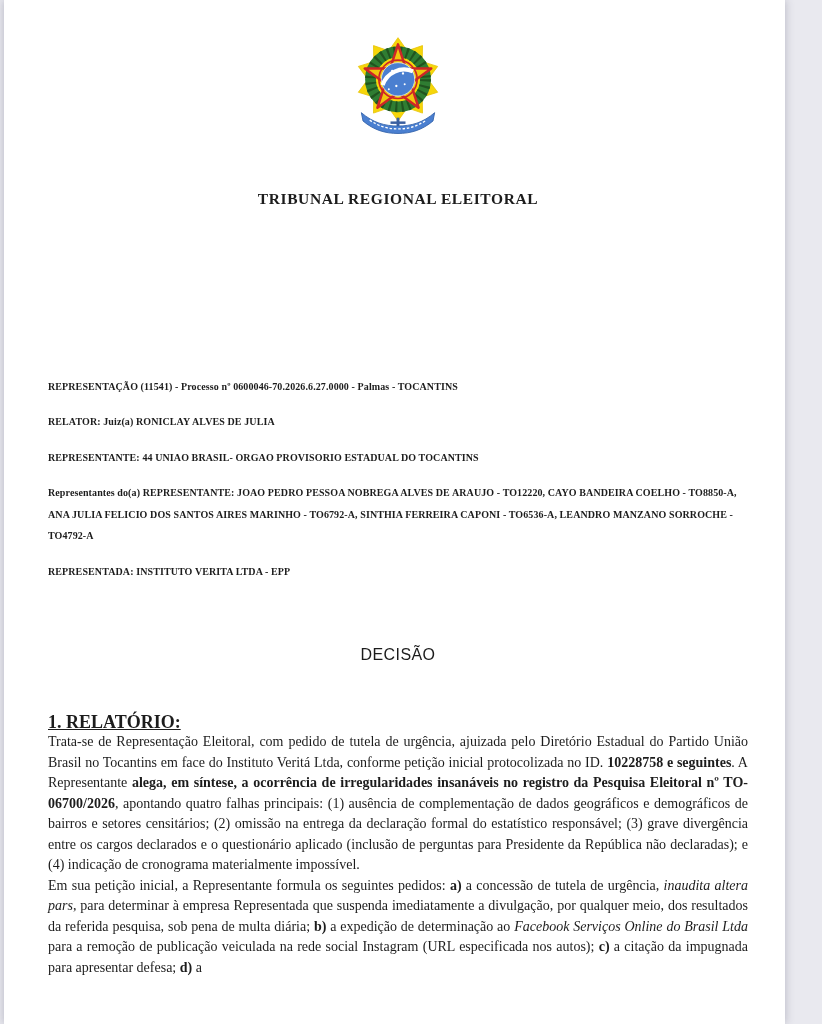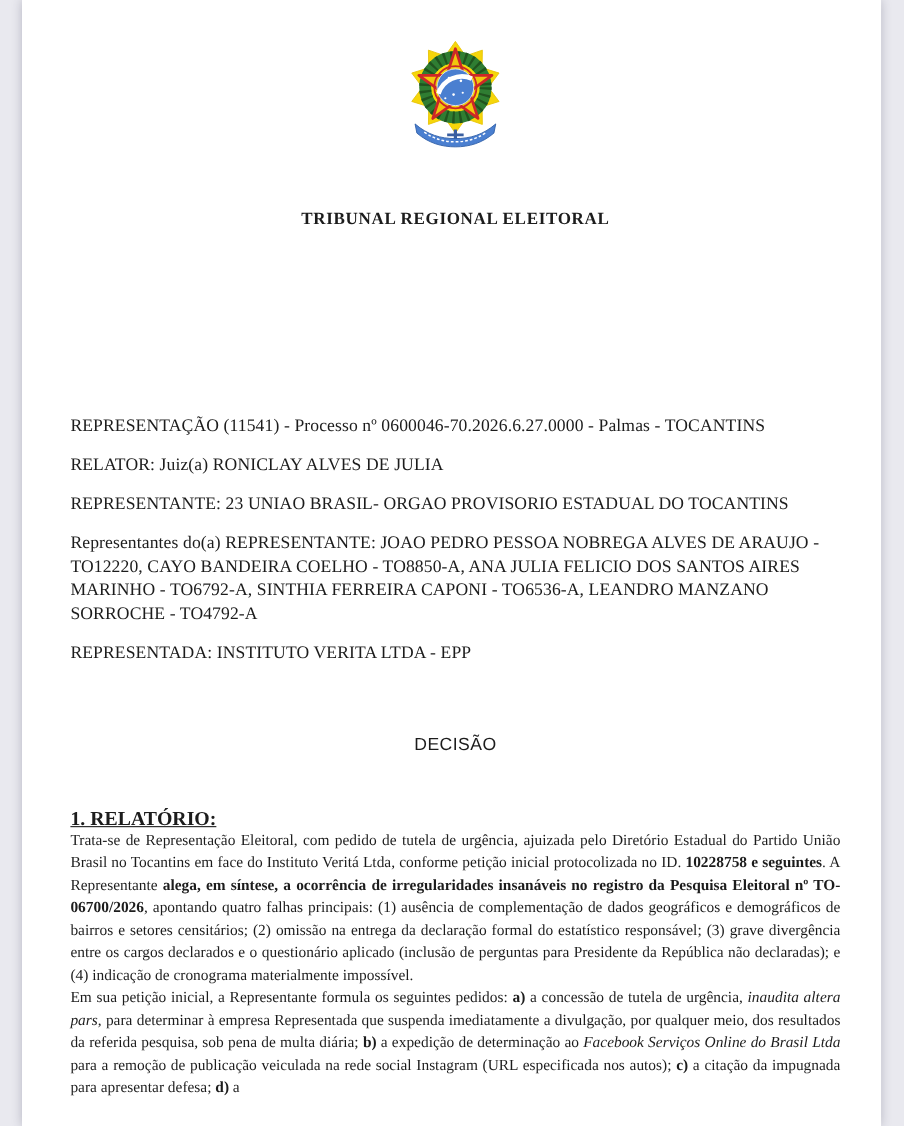--- a/index.html
+++ b/index.html
@@ -7,37 +7,37 @@
     --emblem-green:#2f7d32; --emblem-dark-green:#20541f;
     --emblem-yellow:#f6d60a; --emblem-red:#cd2727; --emblem-blue:#4a7fd0;
   }
   html,body{margin:0;padding:0;}
   body{background:#cfcfd6;font-family:"Liberation Serif", serif;color:var(--ink);}
   .stage{
     position:relative;width:822px;height:1024px;margin:0 auto;
     background:var(--backdrop);overflow:hidden;
   }
   .paper{
-    position:absolute;left:20px;top:0;width:781px;height:1024px;
+    position:absolute;left:4px;top:0;width:781px;height:1024px;
     background:var(--paper);
     box-shadow:0 0 9px rgba(50,50,80,.28);
   }
   .content{padding:0 37px 0 44px;}
 
   .emblem-row{padding-top:34px;text-align:center;}
   .emblem-row svg{width:100px;height:104px;}
 
   .doc-title{
     margin:46px 0 0;text-align:center;
     font-weight:700;font-size:15.5px;line-height:21.5px;letter-spacing:.6px;
   }
 
   .case-block{margin-top:166px;}
   .case-line{
-    margin:0 0 14px;font-weight:400;font-size:16px;line-height:21.5px;
+    margin:0 0 14px;font-weight:700;font-size:10px;line-height:21.5px;
     letter-spacing:.1px;
   }
   .case-line:last-child{margin-bottom:4px;}
 
   .decision-heading{
     margin:62px 0 0;text-align:center;
     font-family:"Liberation Sans", sans-serif;
     font-weight:400;font-size:16px;line-height:21.5px;letter-spacing:.4px;
   }
 
@@ -84,21 +84,21 @@
           <path d="M 16 94 C 30 106 44 110 60 110 C 76 110 90 106 104 94 L 102 104 C 89 115 75 119 60 119 C 45 119 31 115 18 104 Z" fill="var(--emblem-blue)" stroke="#2f5fa8" stroke-width="1"></path>
           <path d="M 26 103 C 38 111 48 113.5 60 113.5 C 72 113.5 82 111 94 103" fill="none" stroke="#ffffff" stroke-width="1.6" stroke-dasharray="3 2.2"></path>
         </svg>
       </div>
 
       <h1 class="doc-title">TRIBUNAL REGIONAL ELEITORAL</h1>
 
       <div class="case-block">
         <p class="case-line">REPRESENTAÇÃO (11541) - Processo nº 0600046-70.2026.6.27.0000 - Palmas - TOCANTINS</p>
         <p class="case-line">RELATOR: Juiz(a) RONICLAY ALVES DE JULIA</p>
-        <p class="case-line">REPRESENTANTE: 23 UNIAO BRASIL- ORGAO PROVISORIO ESTADUAL DO TOCANTINS</p>
+        <p class="case-line">REPRESENTANTE: 44 UNIAO BRASIL- ORGAO PROVISORIO ESTADUAL DO TOCANTINS</p>
         <p class="case-line">Representantes do(a) REPRESENTANTE: JOAO PEDRO PESSOA NOBREGA ALVES DE ARAUJO - TO12220, CAYO BANDEIRA COELHO - TO8850-A, ANA JULIA FELICIO DOS SANTOS AIRES MARINHO - TO6792-A, SINTHIA FERREIRA CAPONI - TO6536-A, LEANDRO MANZANO SORROCHE - TO4792-A</p>
         <p class="case-line">REPRESENTADA: INSTITUTO VERITA LTDA - EPP</p>
       </div>
 
       <h2 class="decision-heading">DECISÃO</h2>
 
       <h3 class="section-title">1. RELATÓRIO:</h3>
 
       <p class="body-par"><span>Trata-se de Representação Eleitoral, com pedido de tutela de urgência, ajuizada pelo Diretório Estadual do Partido União Brasil no Tocantins em face do Instituto Veritá Ltda, conforme petição inicial protocolizada no ID. </span><span class="run-b">10228758 e seguintes</span><span>. A Representante </span><span class="run-b">alega, em síntese, a ocorrência de irregularidades insanáveis no registro da Pesquisa Eleitoral nº TO-06700/2026</span><span>, apontando quatro falhas principais: (1) ausência de complementação de dados geográficos e demográficos de bairros e setores censitários; (2) omissão na entrega da declaração formal do estatístico responsável; (3) grave divergência entre os cargos declarados e o questionário aplicado (inclusão de perguntas para Presidente da República não declaradas); e (4) indicação de cronograma materialmente impossível.</span></p>
       <p class="body-par"><span>Em sua petição inicial, a Representante formula os </span><span class="run-u">seguintes pedidos</span><span>: </span><span class="run-b">a)</span><span> a concessão de tutela de urgência, </span><span class="run-i">inaudita altera pars</span><span>, para determinar à empresa Representada que suspenda imediatamente a divulgação, por qualquer meio, dos resultados da referida pesquisa, sob pena de multa diária; </span><span class="run-b">b)</span><span> a expedição de determinação ao </span><span class="run-i">Facebook Serviços Online do Brasil Ltda</span><span> para a remoção de publicação veiculada na rede social Instagram (URL especificada nos autos); </span><span class="run-b">c)</span><span> a citação da impugnada para apresentar defesa; </span><span class="run-b">d)</span><span> a</span></p>

